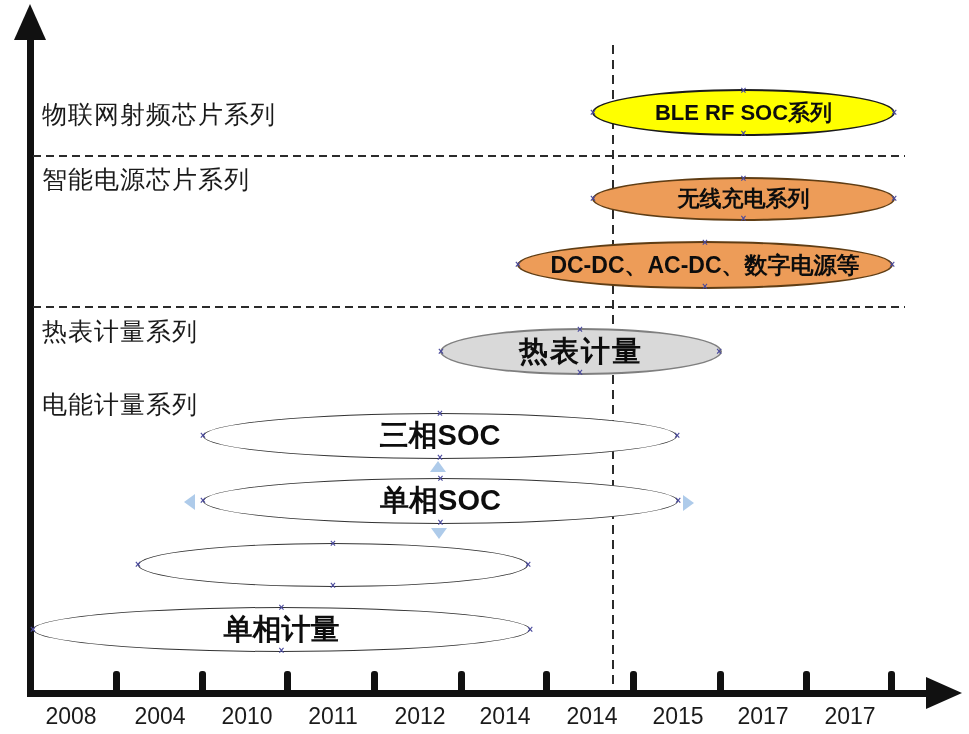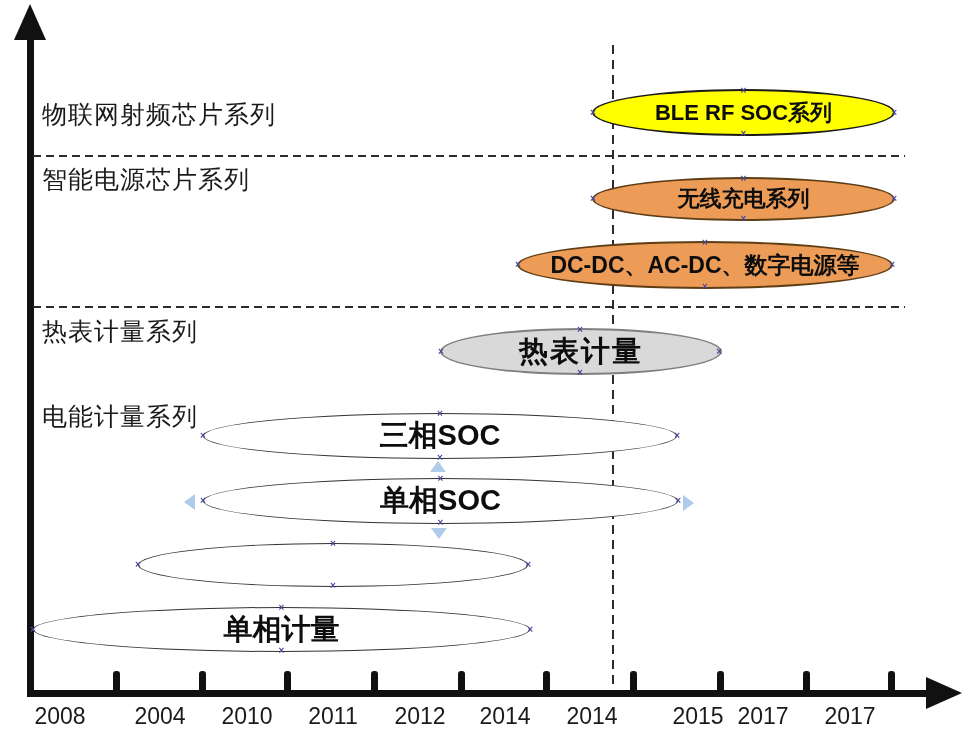--- a/index.html
+++ b/index.html
@@ -58,39 +58,39 @@
   <div class="tick" style="left:199px"></div>
   <div class="tick" style="left:284px"></div>
   <div class="tick" style="left:371px"></div>
   <div class="tick" style="left:458px"></div>
   <div class="tick" style="left:543px"></div>
   <div class="tick" style="left:630px"></div>
   <div class="tick" style="left:717px"></div>
   <div class="tick" style="left:803px"></div>
   <div class="tick" style="left:888px"></div>
 
-  <span class="year" style="left:25px">2008</span>
+  <span class="year" style="left:36px">2008</span>
   <span class="year" style="left:125px">2004</span>
   <span class="year" style="left:212px">2010</span>
   <span class="year" style="left:298px">2011</span>
   <span class="year" style="left:385px">2012</span>
   <span class="year" style="left:470px">2014</span>
   <span class="year" style="left:557px">2014</span>
-  <span class="year" style="left:663px">2015</span>
+  <span class="year" style="left:643px">2015</span>
   <span class="year" style="left:728px">2017</span>
   <span class="year" style="left:815px">2017</span>
 
   <div class="hdash" style="top:155px"></div>
   <div class="hdash" style="top:306px"></div>
   <div class="vdash"></div>
 
   <div class="cat" style="top:163px">智能电源芯片系列</div>
   <div class="cat" style="top:98px">物联网射频芯片系列</div>
   <div class="cat" style="top:315px">热表计量系列</div>
-  <div class="cat" style="top:400px">电能计量系列</div>
+  <div class="cat" style="top:388px">电能计量系列</div>
 
   <div class="ellipse e-ble" style="left:592px;top:89px;width:303px;height:47px">
     <span>BLE RF SOC系列</span>
   <span class="anchor t">×</span>
       <span class="anchor b">×</span>
       <span class="anchor l">×</span>
       <span class="anchor r">×</span>
     </div>
 
   <div class="ellipse e-orange" style="left:592px;top:177px;width:303px;height:44px">

